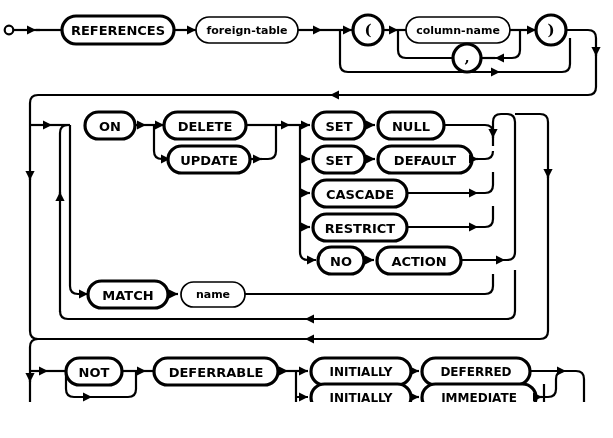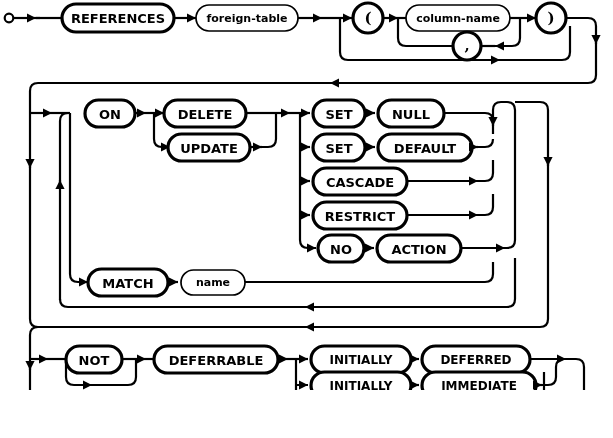--- a/index.html
+++ b/index.html
@@ -2,20 +2,21 @@
 <html><head>
 <meta charset="utf-8">
 <style>
   html,body{margin:0;padding:0;background:#ffffff;}
   #diagram-root{
     position:relative;
     width:613px;height:390px;
     background:#ffffff;
     font-family:"DejaVu Sans","Liberation Sans",sans-serif;
     overflow:hidden;
+    margin-top:12px;
   }
   svg#rr{position:absolute;left:0;top:0;width:613px;height:438px;}
   .wire{fill:none;stroke:#000000;stroke-width:2.2;stroke-linecap:butt;stroke-linejoin:round;}
   .arrowhead{fill:#000000;stroke:none;}
   .endpoint{fill:#ffffff;stroke:#000000;stroke-width:2.2;}
   .term{fill:#ffffff;stroke:#000000;stroke-width:3.2;}
   .nonterm{fill:#ffffff;stroke:#000000;stroke-width:1.7;}
   .lbl-term{
     font-family:"DejaVu Sans","Liberation Sans",sans-serif;
     font-weight:bold;font-size:13px;fill:#000000;

